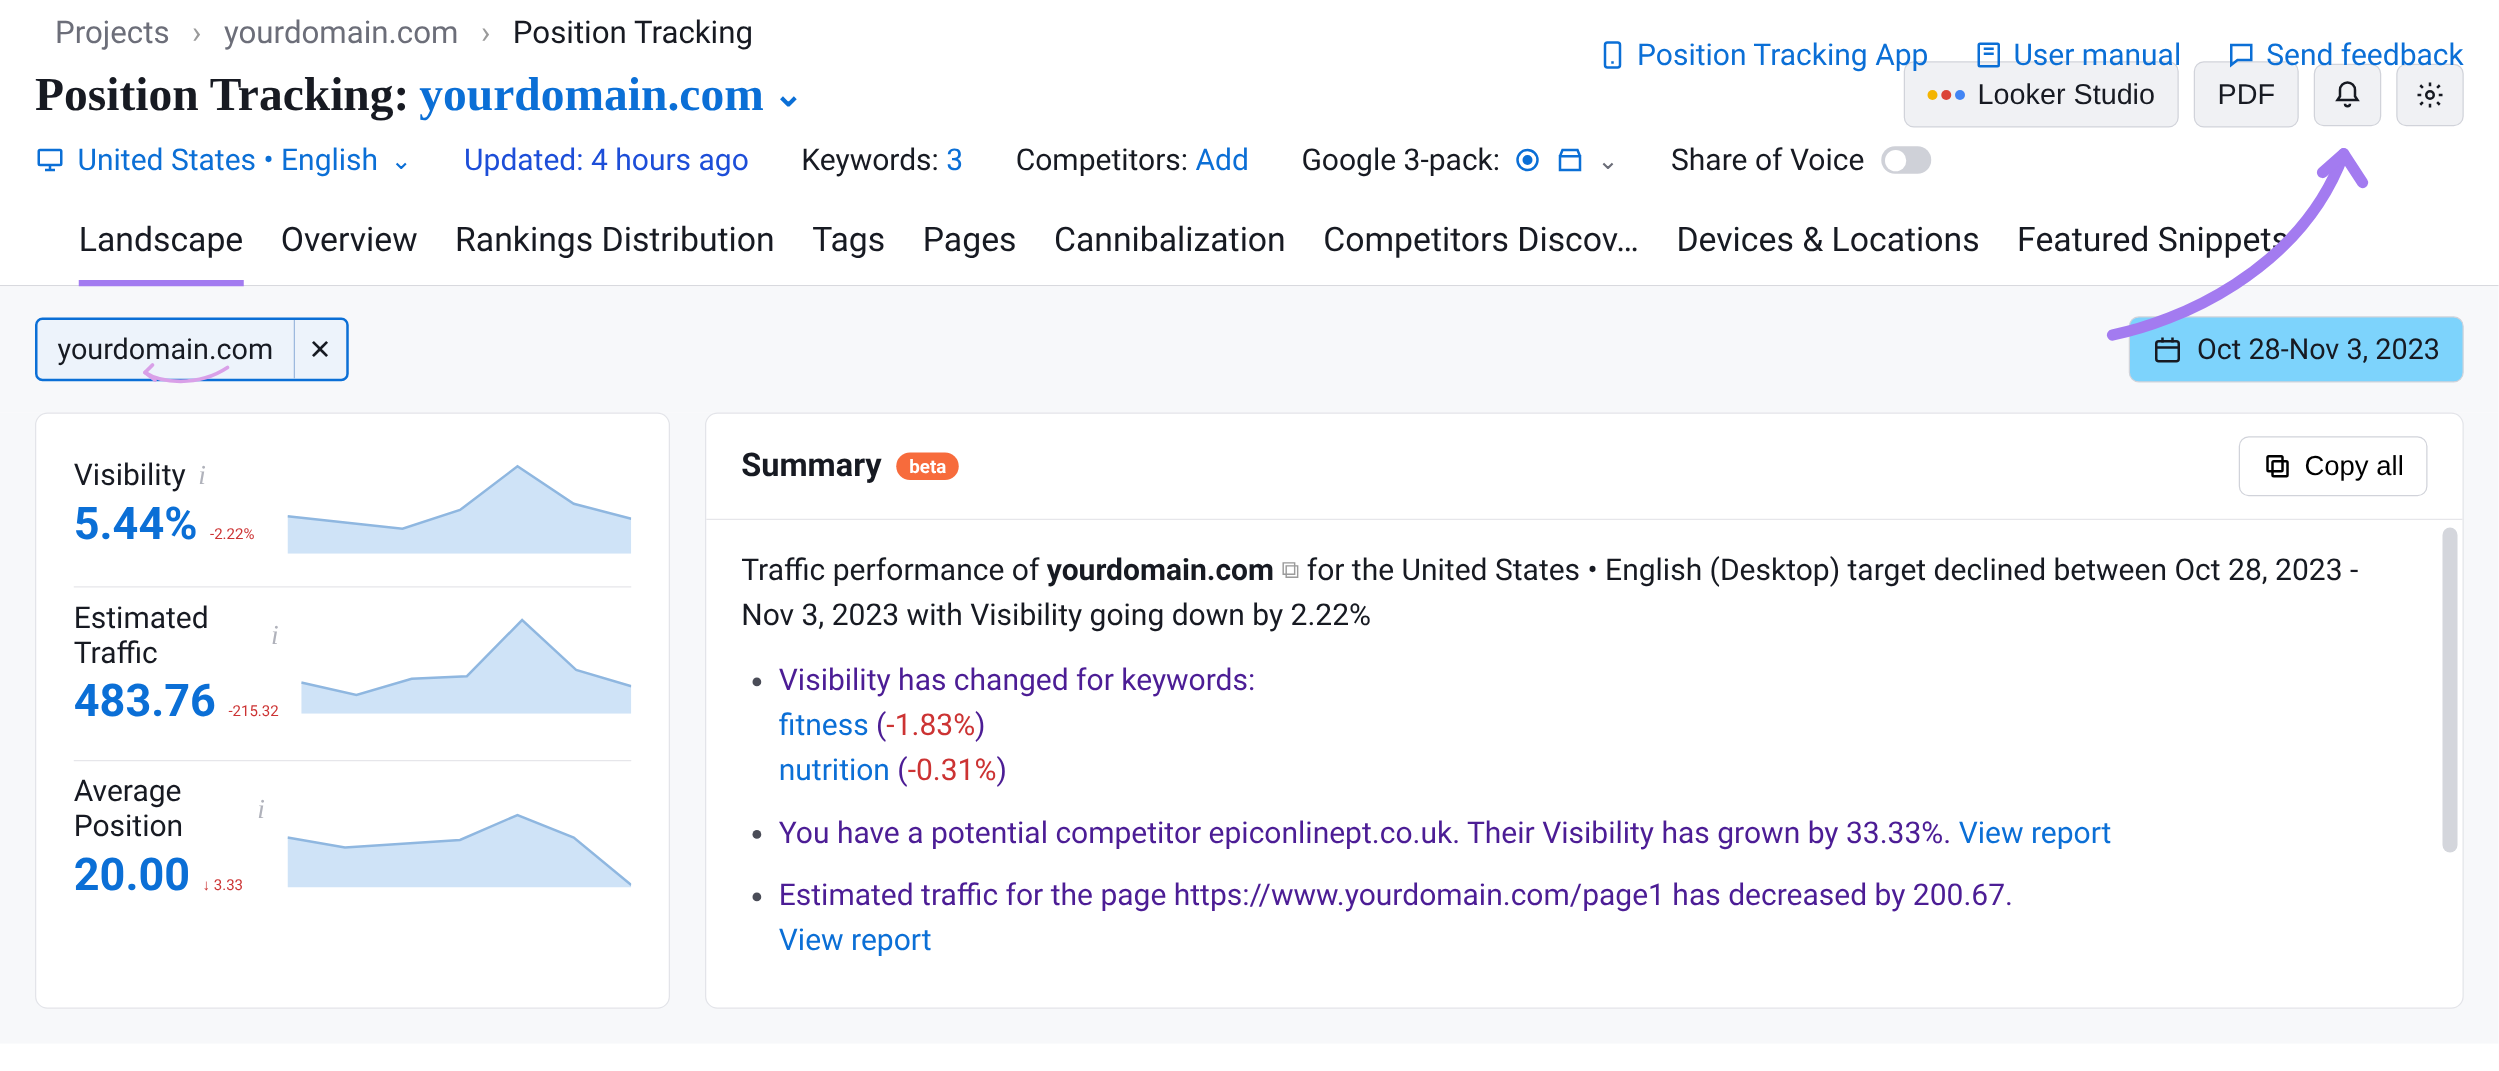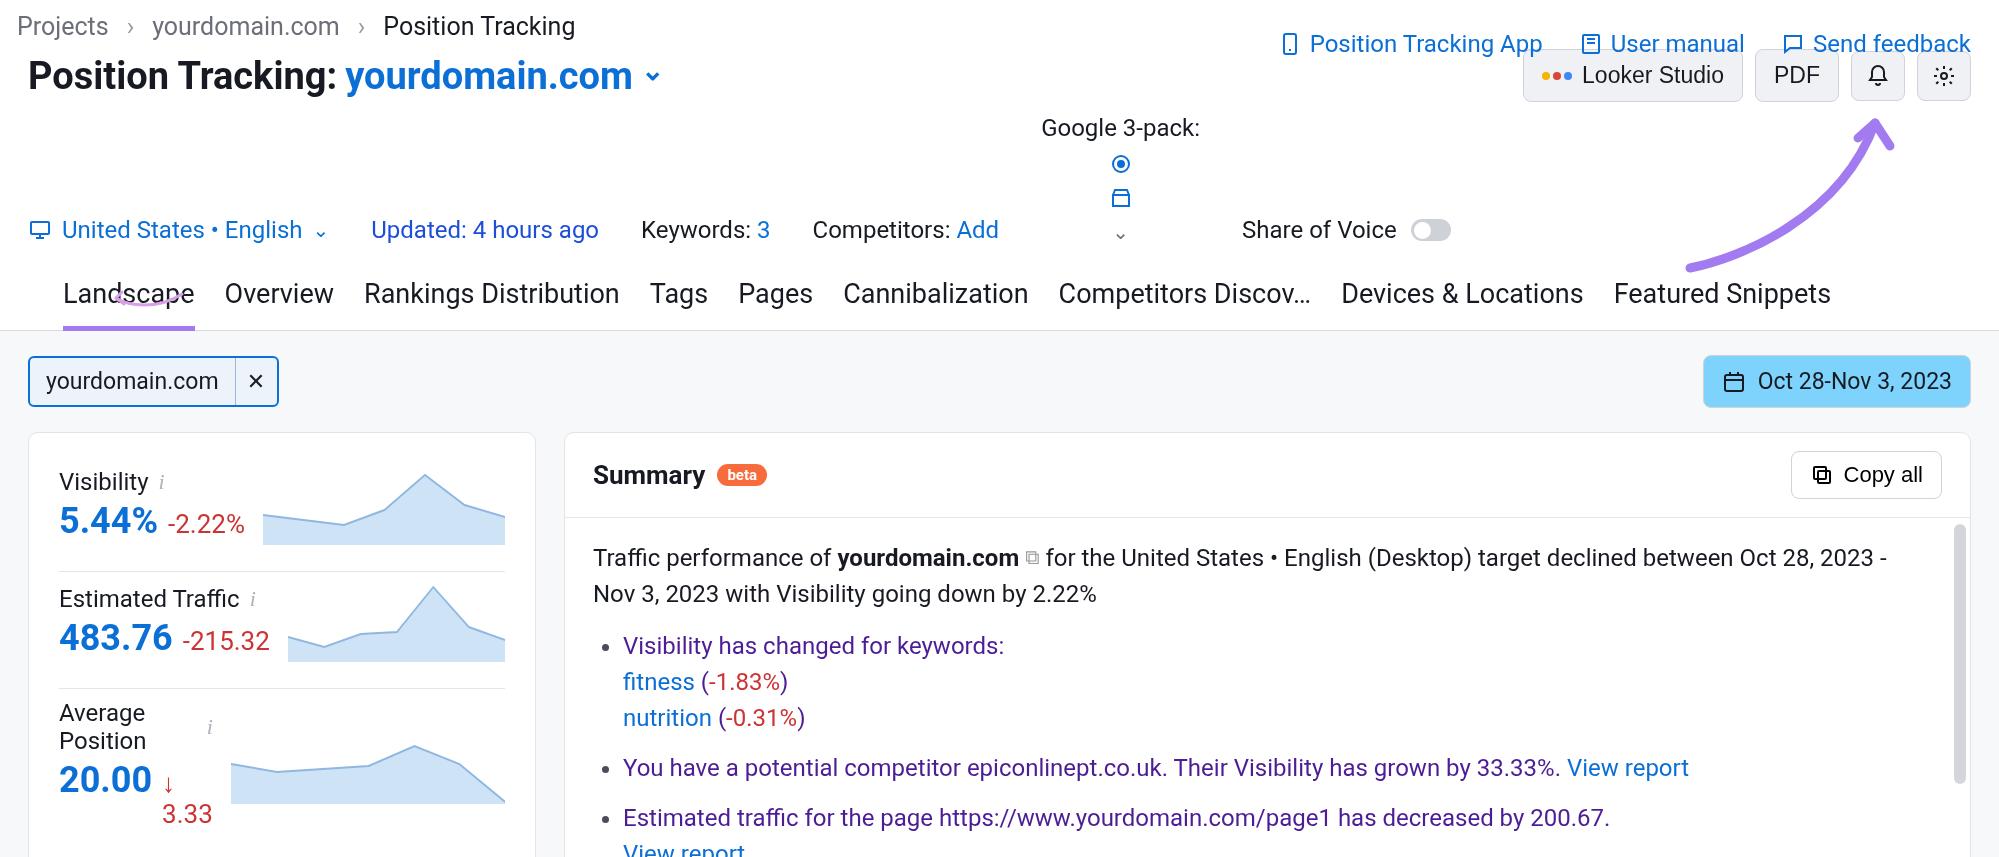--- a/index.html
+++ b/index.html
@@ -4,27 +4,27 @@
 <style>
 * { box-sizing: border-box; margin: 0; padding: 0; }
 body { font-family: -apple-system, BlinkMacSystemFont, "Segoe UI", Roboto, Arial, sans-serif; background: #fff; color: #171a22; width: 1999px; }
 a { color: #0b6fd6; text-decoration: none; }
 
 
 .top-links { display:flex; justify-content:flex-end; gap:36px; padding:20px 28px 8px 28px; font-size:24px; }
 .top-links a { display:flex; align-items:center; gap:8px; font-weight:400; }
 
 
-.breadcrumb { display:flex; align-items:flex-start; gap:18px; padding:12px 17px 4px; font-size:25px; color:#6c6e79; }
+.breadcrumb { display:flex; align-items:flex-start; gap:18px; padding:12px 44px 4px; font-size:25px; color:#6c6e79; }
 .breadcrumb .crumb { color:#6c6e79; }
 .breadcrumb .sep { color:#9b9b9b; }
 
 
 .title-row { display:flex; align-items:center; padding:4px 28px 6px; gap:12px; }
-.title-row h1 { font-size:38px; font-weight:700; display:flex; gap:8px; }
+.title-row h1 { font-size:38px; font-weight:700; display:flex; align-items:center; gap:8px;font-family:Liberation Serif, serif; }
 .title-row h1 .domain { color:#0b6fd6; font-weight:700; }
 .title-row h1 .chev { color:#0b6fd6; font-size:28px; }
 .title-actions { margin-left:auto; display:flex; gap:12px; align-items:center; }
 .btn { background:#f0f1f4; border:1px solid #d1d3da; border-radius:8px; padding:12px 18px; font-size:23px; color:#171a22; display:flex; align-items:center; gap:10px; cursor:pointer; }
 .btn.icon-only { padding:12px 14px; }
 .looker-dots{display:inline-flex;gap:3px;}
 .looker-dots span{width:8px;height:8px;border-radius:50%;display:inline-block;}
 
 
 .settings-row { display:flex; align-items:flex-end; gap:42px; padding:6px 28px 16px; font-size:24px; color:#171a22; flex-wrap:wrap; }
@@ -52,21 +52,21 @@
 .card { background:#fff; border:1px solid #e3e4e9; border-radius:10px; }
 
 
 .metrics { width:508px; padding:22px 30px; }
 .metric { padding:10px 0 26px; border-bottom:1px solid #e6e6ea; display:flex; align-items:center; gap:18px; }
 .metric:last-child { border-bottom:none; }
 .metric-left { flex:1; }
 .metric-label { font-size:24px; color:#171a22; display:flex; align-items:center; gap:10px; }
 .info-i { font-style:italic; font-family:Georgia,serif; color:#b0b2bb; font-size:22px; }
 .metric-value { font-size:36px; font-weight:700; color:#0b6fd6; display:flex; align-items:baseline; gap:10px; margin-top:4px; }
-.metric-delta { font-size:26px; font-weight:400; }
+.metric-delta { font-size:12px; font-weight:400; }
 .metric-delta.neg { color:#c33; }
 .spark { width:275px; height:80px; }
 
 
 .summary { flex:1; }
 .summary-header { display:flex; align-items:center; padding:18px 28px; border-bottom:1px solid #e6e6ea; gap:12px; }
 .summary-header h2 { font-size:26px; font-weight:700; }
 .beta { background:#f76b3c; color:#fff; font-size:15px; font-weight:700; border-radius:12px; padding:2px 10px; }
 .copy-btn { margin-left:auto; background:#fff; border:1px solid #d1d3da; border-radius:8px; padding:10px 18px; font-size:22px; display:flex; align-items:center; gap:10px; cursor:pointer; }
 .summary-body { padding:22px 28px; font-size:24px; line-height:1.5; color:#171a22; position:relative; }
@@ -161,21 +161,21 @@
   </a>
   <span class="muted">Updated: 4 hours ago</span>
   <span>
     <span>Keywords:</span>
     <a href="#" class="blue">3</a>
   </span>
   <span>
     <span>Competitors:</span>
     <a href="#" class="blue">Add</a>
   </span>
-  <span style="display:flex;align-items:center;gap:10px;flex-direction:column;">
+  <span style="display:flex;align-items:center;gap:10px;">
     <span>Google 3-pack:</span>
     <svg class="icon" style="color:#0b6fd6" viewBox="0 0 24 24">
         <circle cx="12" cy="12" r="8"></circle>
         <circle cx="12" cy="12" r="3" fill="currentColor"></circle>
       </svg>
     <svg class="icon" style="color:#0b6fd6" viewBox="0 0 24 24">
         <rect x="4" y="9" width="16" height="11"></rect>
         <path d="M4 9l2-5h12l2 5"></path>
       </svg>
     <span class="chev-small">⌄</span>

